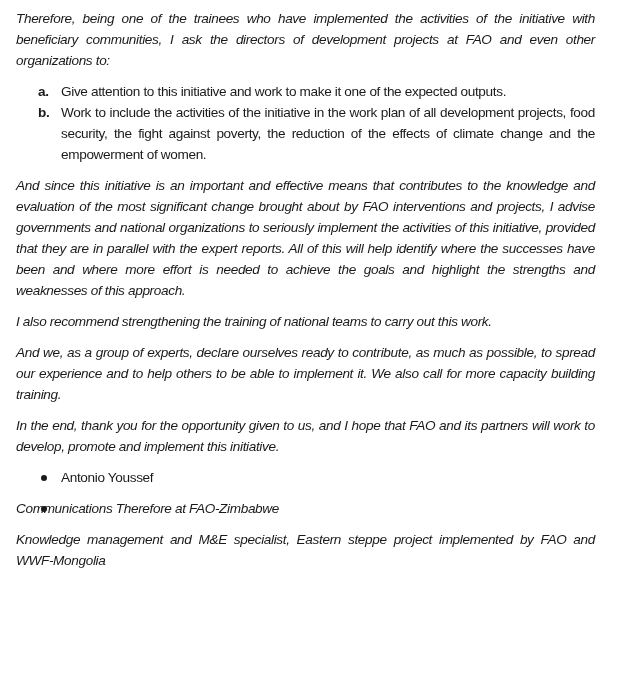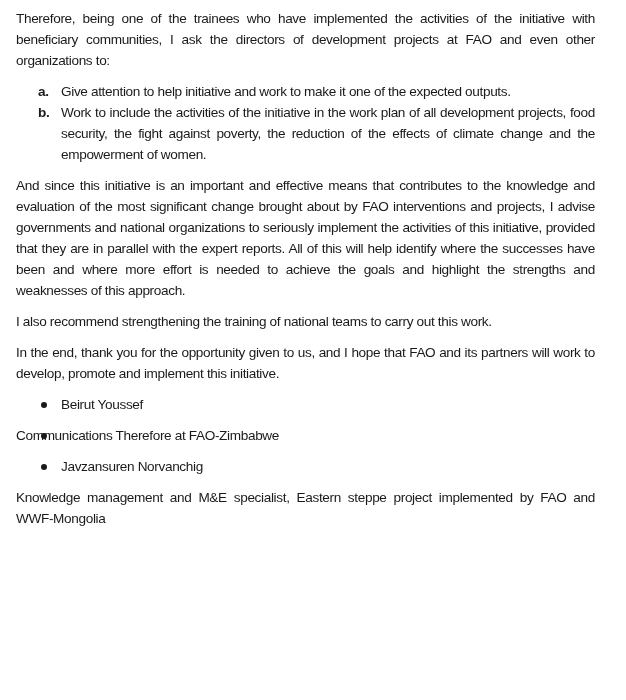--- a/index.html
+++ b/index.html
@@ -20,20 +20,21 @@
     .page {
       position: absolute;
       left: 16px;
       top: 8px;
       width: 579px;
     }
     p {
       margin: 0 0 10px 0;
       line-height: 21px;
       text-align: justify;
+      font-style: italic;
     }
     .ol {
       list-style: none;
       margin: 6px 0 10px 0;
       padding: 0;
     }
     .ol li {
       position: relative;
       padding-left: 45px;
       line-height: 21px;
@@ -67,42 +68,39 @@
 </head>
 <body>
 
 <div class="page">
 
   <p>Therefore, being one of the trainees who have implemented the activities of the initiative with beneficiary communities, I ask the directors of development projects at FAO and even other organizations to:</p>
 
   <ul class="ol">
     <li>
       <span class="marker">a.</span>
-      <span>Give attention to help initiative and work to make it one of the expected outputs.</span>
+      <span>Give attention to this initiative and work to make it one of the expected outputs.</span>
     </li>
     <li>
       <span class="marker">b.</span>
       <span>Work to include the activities of the initiative in the work plan of all development projects, food security, the fight against poverty, the reduction of the effects of climate change and the empowerment of women.</span>
     </li>
   </ul>
 
   <p>And since this initiative is an important and effective means that contributes to the knowledge and evaluation of the most significant change brought about by FAO interventions and projects, I advise governments and national organizations to seriously implement the activities of this initiative, provided that they are in parallel with the expert reports. All of this will help identify where the successes have been and where more effort is needed to achieve the goals and highlight the strengths and weaknesses of this approach.</p>
   <p>I also recommend strengthening the training of national teams to carry out this work.</p>
+  <p>And we, as a group of experts, declare ourselves ready to contribute, as much as possible, to spread our experience and to help others to be able to implement it. We also call for more capacity building training.</p>
   <p>In the end, thank you for the opportunity given to us, and I hope that FAO and its partners will work to develop, promote and implement this initiative.</p>
 
   <div class="bullet">
     <span class="dot"></span>
-    <span>Beirut Youssef</span>
+    <span>Antonio Youssef</span>
   </div>
 
 
   <div class="bullet">
     <span class="dot"></span>
   </div>
   <p>Communications Therefore at FAO-Zimbabwe</p>
 
-  <div class="bullet">
-    <span class="dot"></span>
-    <span>Javzansuren Norvanchig</span>
-  </div>
   <p>Knowledge management and M&amp;E specialist, Eastern steppe project implemented by FAO and WWF-Mongolia</p>
 
 </div>
 
 </body></html>

